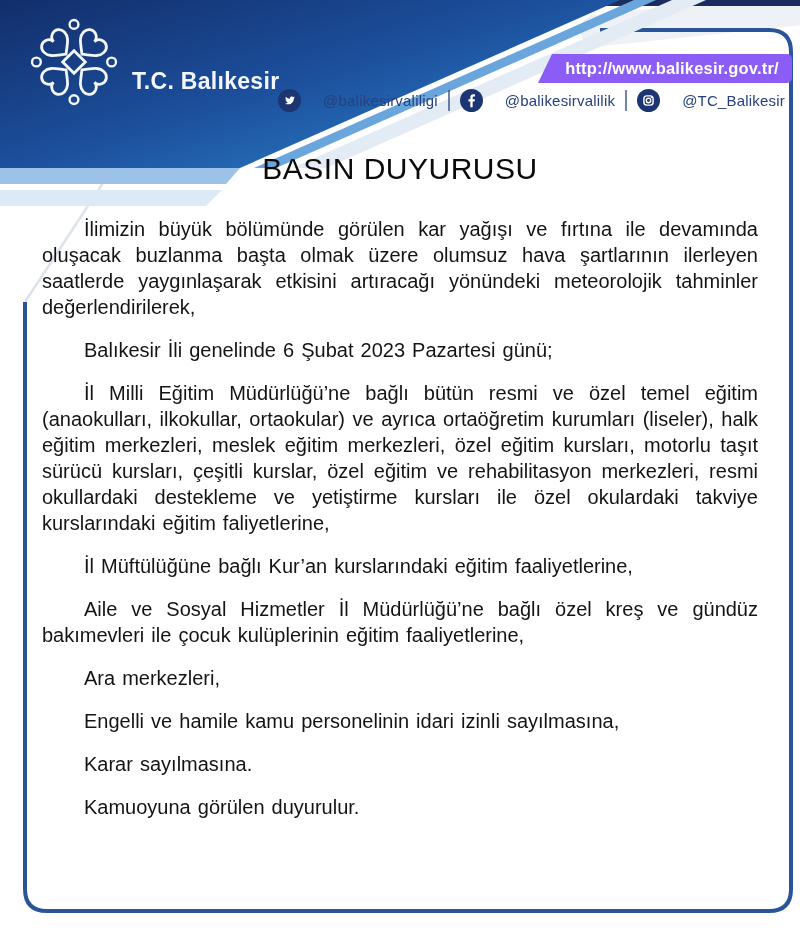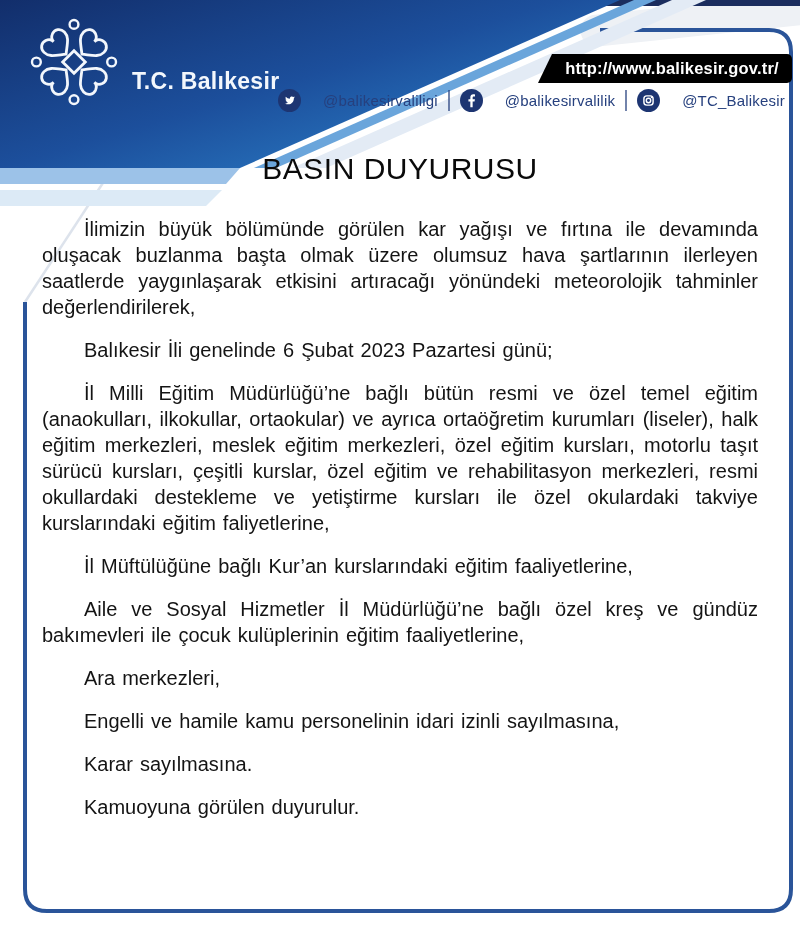--- a/index.html
+++ b/index.html
@@ -10,21 +10,21 @@
   .frame-svg { position:absolute; inset:0; z-index:1; }
   .header-svg { position:absolute; top:0; left:0; z-index:2; }
 
   
   .logo { position:absolute; left:26px; top:14px; width:96px; height:96px; z-index:3; }
   .org { position:absolute; left:132px; top:24px; z-index:3; color:#f3f7fc;
          font-size:23px; font-weight:700; line-height:34px; letter-spacing:.3px;margin-top:40px; }
 
   
   .banner { position:absolute; left:538px; top:54px; width:254px; height:29px; z-index:3;
-            background:#000000; color:#ffffff; font-size:16.5px; font-weight:700;
+            background:#8b5cf6; color:#ffffff; font-size:16.5px; font-weight:700;
             line-height:29px; text-align:center; padding-left:14px;
             clip-path:polygon(14px 0, 100% 0, 100% 100%, 0 100%);
             border-radius:0 5px 5px 0; letter-spacing:.2px; }
 
   
   .social { position:absolute; top:87px; left:0; right:15px; height:26px; z-index:3;
             display:flex; justify-content:flex-end; align-items:center; }
   .social-item { display:flex; align-items:center; gap:22px; }
   .handle { color:#26407e; font-size:15px; font-weight:500; letter-spacing:.2px; }
   .divider { width:2px; height:21px; background:#26407e; opacity:.65; margin:0 10px; }

